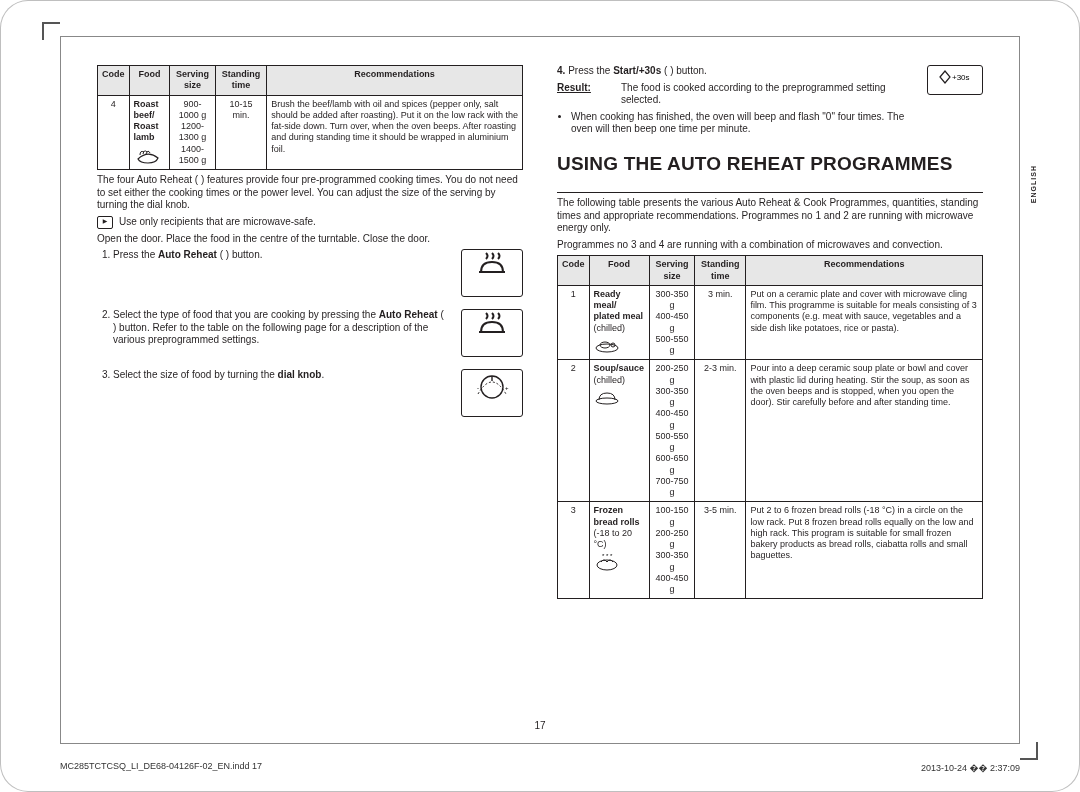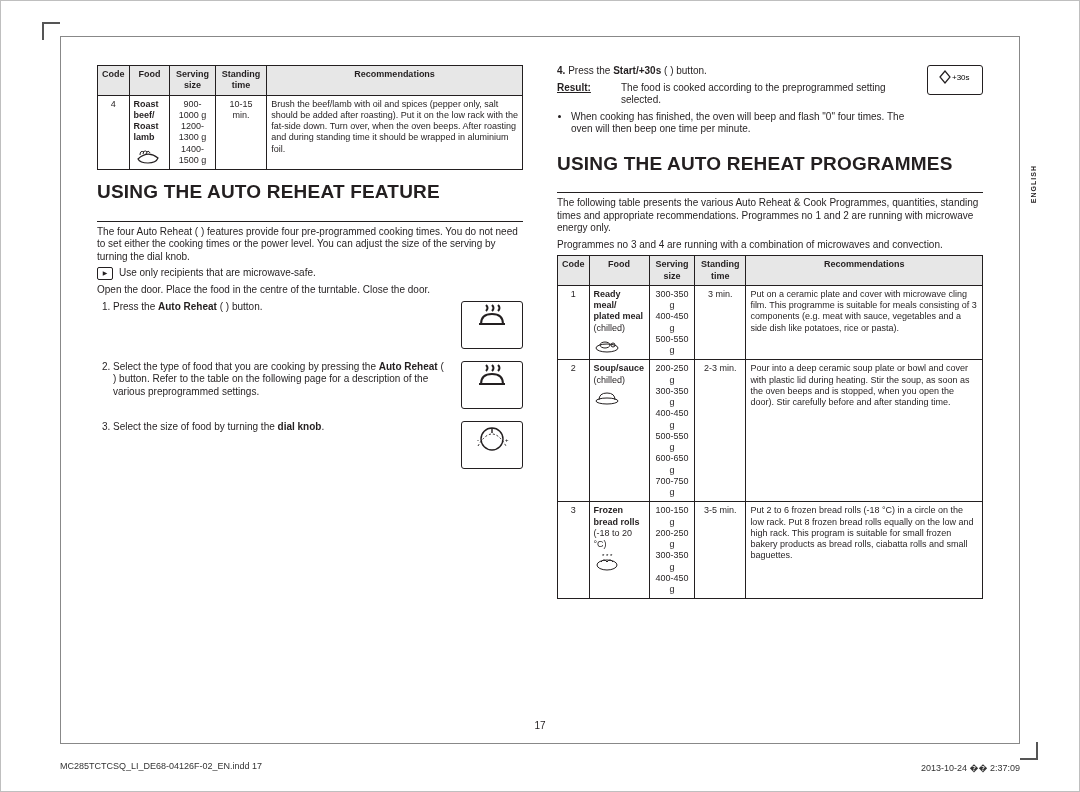--- a/index.html
+++ b/index.html
@@ -1,18 +1,18 @@
 <!DOCTYPE html>
 <html><head>
 <meta charset="utf-8">
 <style>
   html, body { margin:0; padding:0; background:#fff; }
   body { font-family: Arial, Helvetica, sans-serif; color:#231f20; }
   .sheet { position:relative; width:1080px; height:792px; margin:0 auto;
-           background:#fff; box-shadow: inset 0 0 0 1px #bfbfbf; }
+           background:#fff; box-shadow: inset 0 0 0 1px #bfbfbf; border-radius: 28px; }
   .page { position:absolute; left:60px; top:36px; right:60px; bottom:48px;
           border:1px solid #888; padding:28px 36px 26px 36px; box-sizing:border-box; }
   .corner-tl{position:absolute; left:42px; top:22px; width:16px; height:16px;
              border-left:2px solid #555; border-top:2px solid #555;}
   .corner-br{position:absolute; right:42px; bottom:32px; width:16px; height:16px;
              border-right:2px solid #555; border-bottom:2px solid #555;}
   .cols { display:flex; gap:34px; height:100%; }
   .col { flex:1 1 0; font-size:10px; line-height:1.25; min-width:0; }
   h2 { font-size:19px; font-weight:700; margin:10px 0 4px 0; letter-spacing:.2px;
        border-bottom:1.4px solid #231f20; padding-bottom:17px; }
@@ -100,21 +100,20 @@
               <div class="stack">
                 <span>10-15</span>
                 <span>min.</span>
               </div>
             </td>
             <td>Brush the beef/lamb with oil and spices (pepper only, salt should be added after roasting). Put it on the low rack with the fat-side down. Turn over, when the oven beeps. After roasting and during standing time it should be wrapped in aluminium foil.</td>
           </tr>
             </tbody>
         </table>
 
-        <h2>USING THE AUTO REHEAT FEATURE</h2>
         <p>The four Auto Reheat (      ) features provide four pre-programmed cooking times. You do not need to set either the cooking times or the power level. You can adjust the size of the serving by turning the dial knob.</p>
         <div class="note-line">
           <span class="note-glyph"></span>
           <span>Use only recipients that are microwave-safe.</span>
         </div>
         <p>Open the door. Place the food in the centre of the turntable. Close the door.</p>
 
         <ol>
           <li>
             <div class="step-row">

